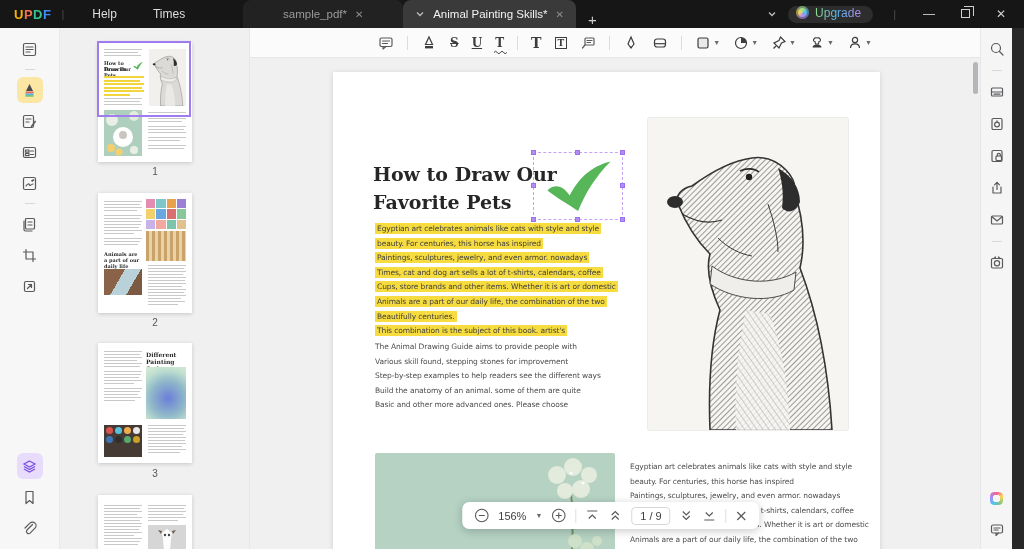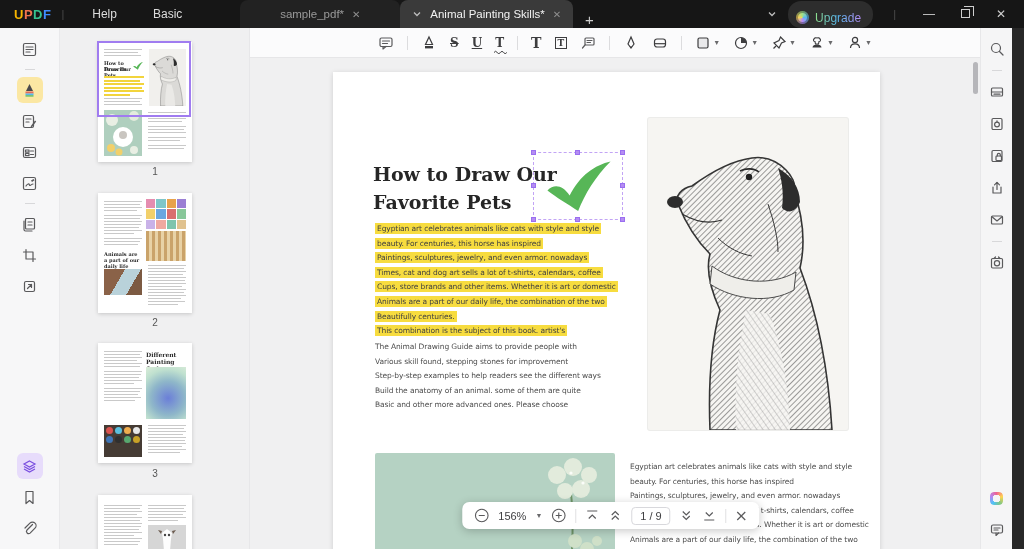--- a/index.html
+++ b/index.html
@@ -15,21 +15,21 @@
   .menu-item { padding:0 18px; height:28px; line-height:28px; color:#dcdcdc; cursor:default; }
   .tabs { display:flex; align-items:flex-end; height:28px; margin-left:40px; }
   .tab { display:flex; align-items:center; gap:8px; height:28px; padding:0 12px; border-radius:8px 8px 0 0; font-size:11.5px; min-width:160px; justify-content:center; }
   .tab.inactive { background:#222222; color:#9a9a9a; }
   .tab.active { background:#3a3a3a; color:#f2f2f2; }
   .tab .x { color:#8f8f8f; font-size:10px; }
   .tab .chev { width:10px; height:10px; display:inline-block; }
   .newtab { color:#cfcfcf; font-size:15px; padding:0 12px; }
   .tb-right { margin-left:auto; display:flex; align-items:center; gap:10px; padding-right:10px; }
   .tb-chev svg { display:block; }
-  .upgrade { display:flex; align-items:center; gap:6px; background:#2d2d2d; border-radius:13px; padding:10px 12px 3px 8px; }
+  .upgrade { display:flex; align-items:center; gap:6px; background:#2d2d2d; border-radius:13px; padding:0 12px 3px 8px; }
   .gem { width:13px; height:13px; border-radius:50%; background:conic-gradient(#9fe08a,#58b7f0,#b58cf5,#f5d05c,#9fe08a); box-shadow:inset 0 0 0 2px rgba(20,20,20,.35); }
   .upgrade-label { font-size:12px; background:linear-gradient(90deg,#8ee08a,#58b7f0,#b58cf5); -webkit-background-clip:text; background-clip:text; color:transparent; }
   .winbtn { width:26px; text-align:center; color:#cfcfcf; font-size:12px; }
   .restore-box { position:relative; width:9px; height:9px; border:1px solid #cfcfcf; display:inline-block; }
   .restore-box::before { content:""; position:absolute; left:2px; top:-4px; width:9px; height:9px; border:1px solid #cfcfcf; border-left:none; border-bottom:none; }
 
   
   .app-row { position:absolute; top:28px; left:0; width:1024px; height:521px; display:flex; }
   .left-rail { width:60px; background:#f7f7f8; border-right:1px solid #e9e9eb; display:flex; flex-direction:column; align-items:center; padding-top:8px; gap:5px; }
   .rail-btn { width:26px; height:26px; border-radius:6px; display:flex; align-items:center; justify-content:center; }
@@ -97,21 +97,21 @@
 
   <div class="titlebar">
     <div class="logo">
       <span>U</span>
       <span>P</span>
       <span>D</span>
       <span>F</span>
     </div>
     <span class="tb-div">|</span>
     <div class="menu-item">Help</div>
-    <div class="menu-item">Basic</div>
+    <div class="menu-item">Times</div>
     <div class="tabs">
       <div class="tab inactive">
         <span>sample_pdf*</span>
         <span class="x">✕</span>
       </div>
       <div class="tab active">
         <span class="chev">
           <svg width="10" height="10" viewBox="0 0 10 10">
               <polyline points="2,3.5 5,6.5 8,3.5" stroke="#bdbdbd" fill="none" stroke-width="1.3"></polyline>
             </svg>

